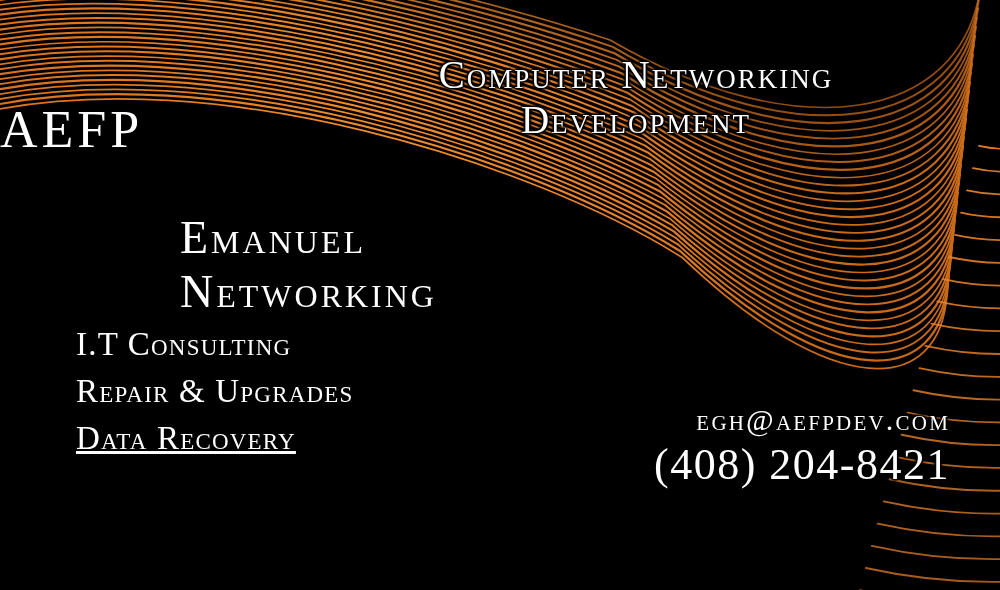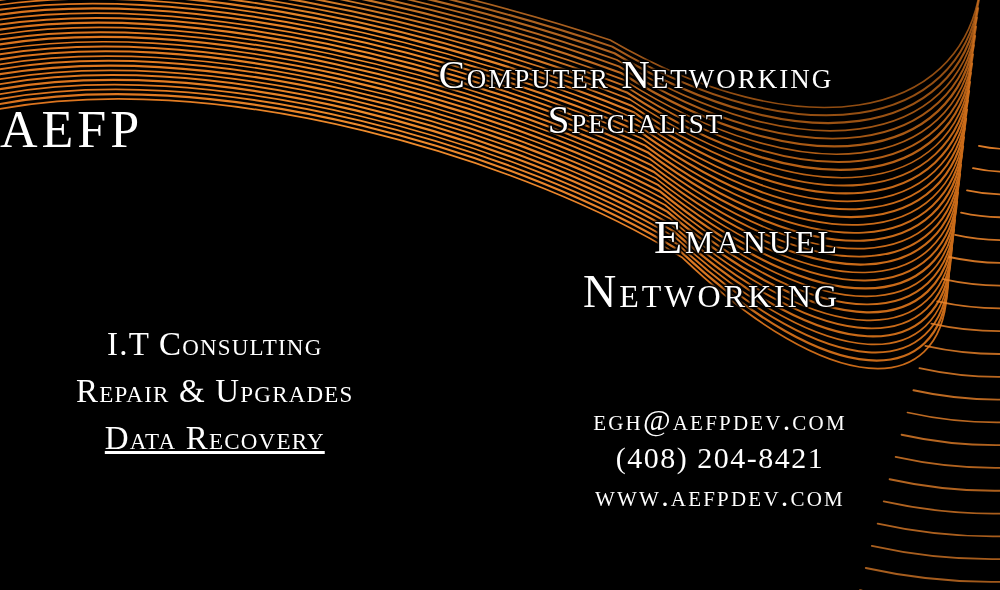--- a/index.html
+++ b/index.html
@@ -28,21 +28,20 @@
     position: absolute;
     color: #ffffff;
     font-family: "Liberation Serif", "DejaVu Serif", serif;
     font-variant: small-caps;
     white-space: nowrap;
     line-height: 1.0;
     text-shadow:
       0 0 3px #000, 0 0 3px #000, 0 0 6px #000,
       1px 1px 2px #000, -1px 1px 2px #000,
       1px -1px 2px #000, -1px -1px 2px #000;
-    text-align: center;
   }
 
   
   #headline {
     left: 0;
     top: 55px;
     width: 1000px;
     text-align: center;
     padding-left: 272px;
     box-sizing: border-box;
@@ -60,47 +59,47 @@
     font-size: 52px;
     letter-spacing: 4px;
   }
   #company .line2 { display: block; margin-top: 8px; }
 
   
   #person {
     left: 180px;
     top: 215px;
     width: 660px;
-    text-align: right;
+    text-align: left;
     font-size: 46px;
     letter-spacing: 3px;
   }
   #person .line2 { display: block; margin-top: 8px; }
 
   
   #services {
     left: 76px;
     top: 328px;
     font-size: 33px;
     letter-spacing: 1.2px;
   }
   #services .svc { display: block; margin-bottom: 14px; }
   #services .svc:last-child { margin-bottom: 0; text-decoration: underline; }
 
   
   #contact {
     left: 490px;
     top: 405px;
     width: 460px;
-    text-align: center;
+    text-align: right;
     font-size: 30px;
     letter-spacing: 2.2px;
   }
   #contact .row { display: block; margin-bottom: 8px; }
-  #contact .phone { font-size: 30px; letter-spacing: 1.5px; font-variant: normal; }
+  #contact .phone { font-size: 44px; letter-spacing: 1.5px; font-variant: normal; }
   #contact .row:last-child { margin-bottom: 0; }
 </style>
 </head>
 <body>
 
 <div id="card">
 
   <svg id="wave-layer" viewBox="0 0 1000 590" preserveAspectRatio="none">
     <defs>
       <clipPath id="cardClip">
@@ -168,37 +167,36 @@
         <path d="M 567.5 -225.5 A 511 490.6 0 1 1 877.7 523.6" stroke-width="1.90" opacity="0.75"></path>
         <path d="M 547.5 -237.0 A 534 512.6 0 1 1 871.8 545.8" stroke-width="1.70" opacity="0.73"></path>
         <path d="M 527.6 -248.5 A 557 534.7 0 1 1 865.8 568.0" stroke-width="1.90" opacity="0.72"></path>
         <path d="M 507.7 -260.0 A 580 556.8 0 1 1 859.9 590.2" stroke-width="1.70" opacity="0.71"></path>
         <path d="M 487.8 -271.5 A 603 578.9 0 1 1 853.9 612.5" stroke-width="1.90" opacity="0.70"></path>
       </g>
   </svg>
 
   <div class="txt" id="headline">
     <span class="line1">Computer Networking</span>
-    <span class="line2">Specialist</span>
+    <span class="line2">Development</span>
   </div>
 
   <div class="txt" id="company">
     <span class="line1">AEFP</span>
   </div>
 
   <div class="txt" id="person">
     <span class="line1">Emanuel</span>
     <span class="line2">Networking</span>
   </div>
 
   <div class="txt" id="services">
     <span class="svc">I.T Consulting</span>
     <span class="svc">Repair &amp; Upgrades</span>
     <span class="svc">Data Recovery</span>
   </div>
 
   <div class="txt" id="contact">
     <span class="row">egh@aefpdev.com</span>
     <span class="row phone">(408) 204-8421</span>
-    <span class="row">www.aefpdev.com</span>
   </div>
 
 </div>
 
 </body></html>

